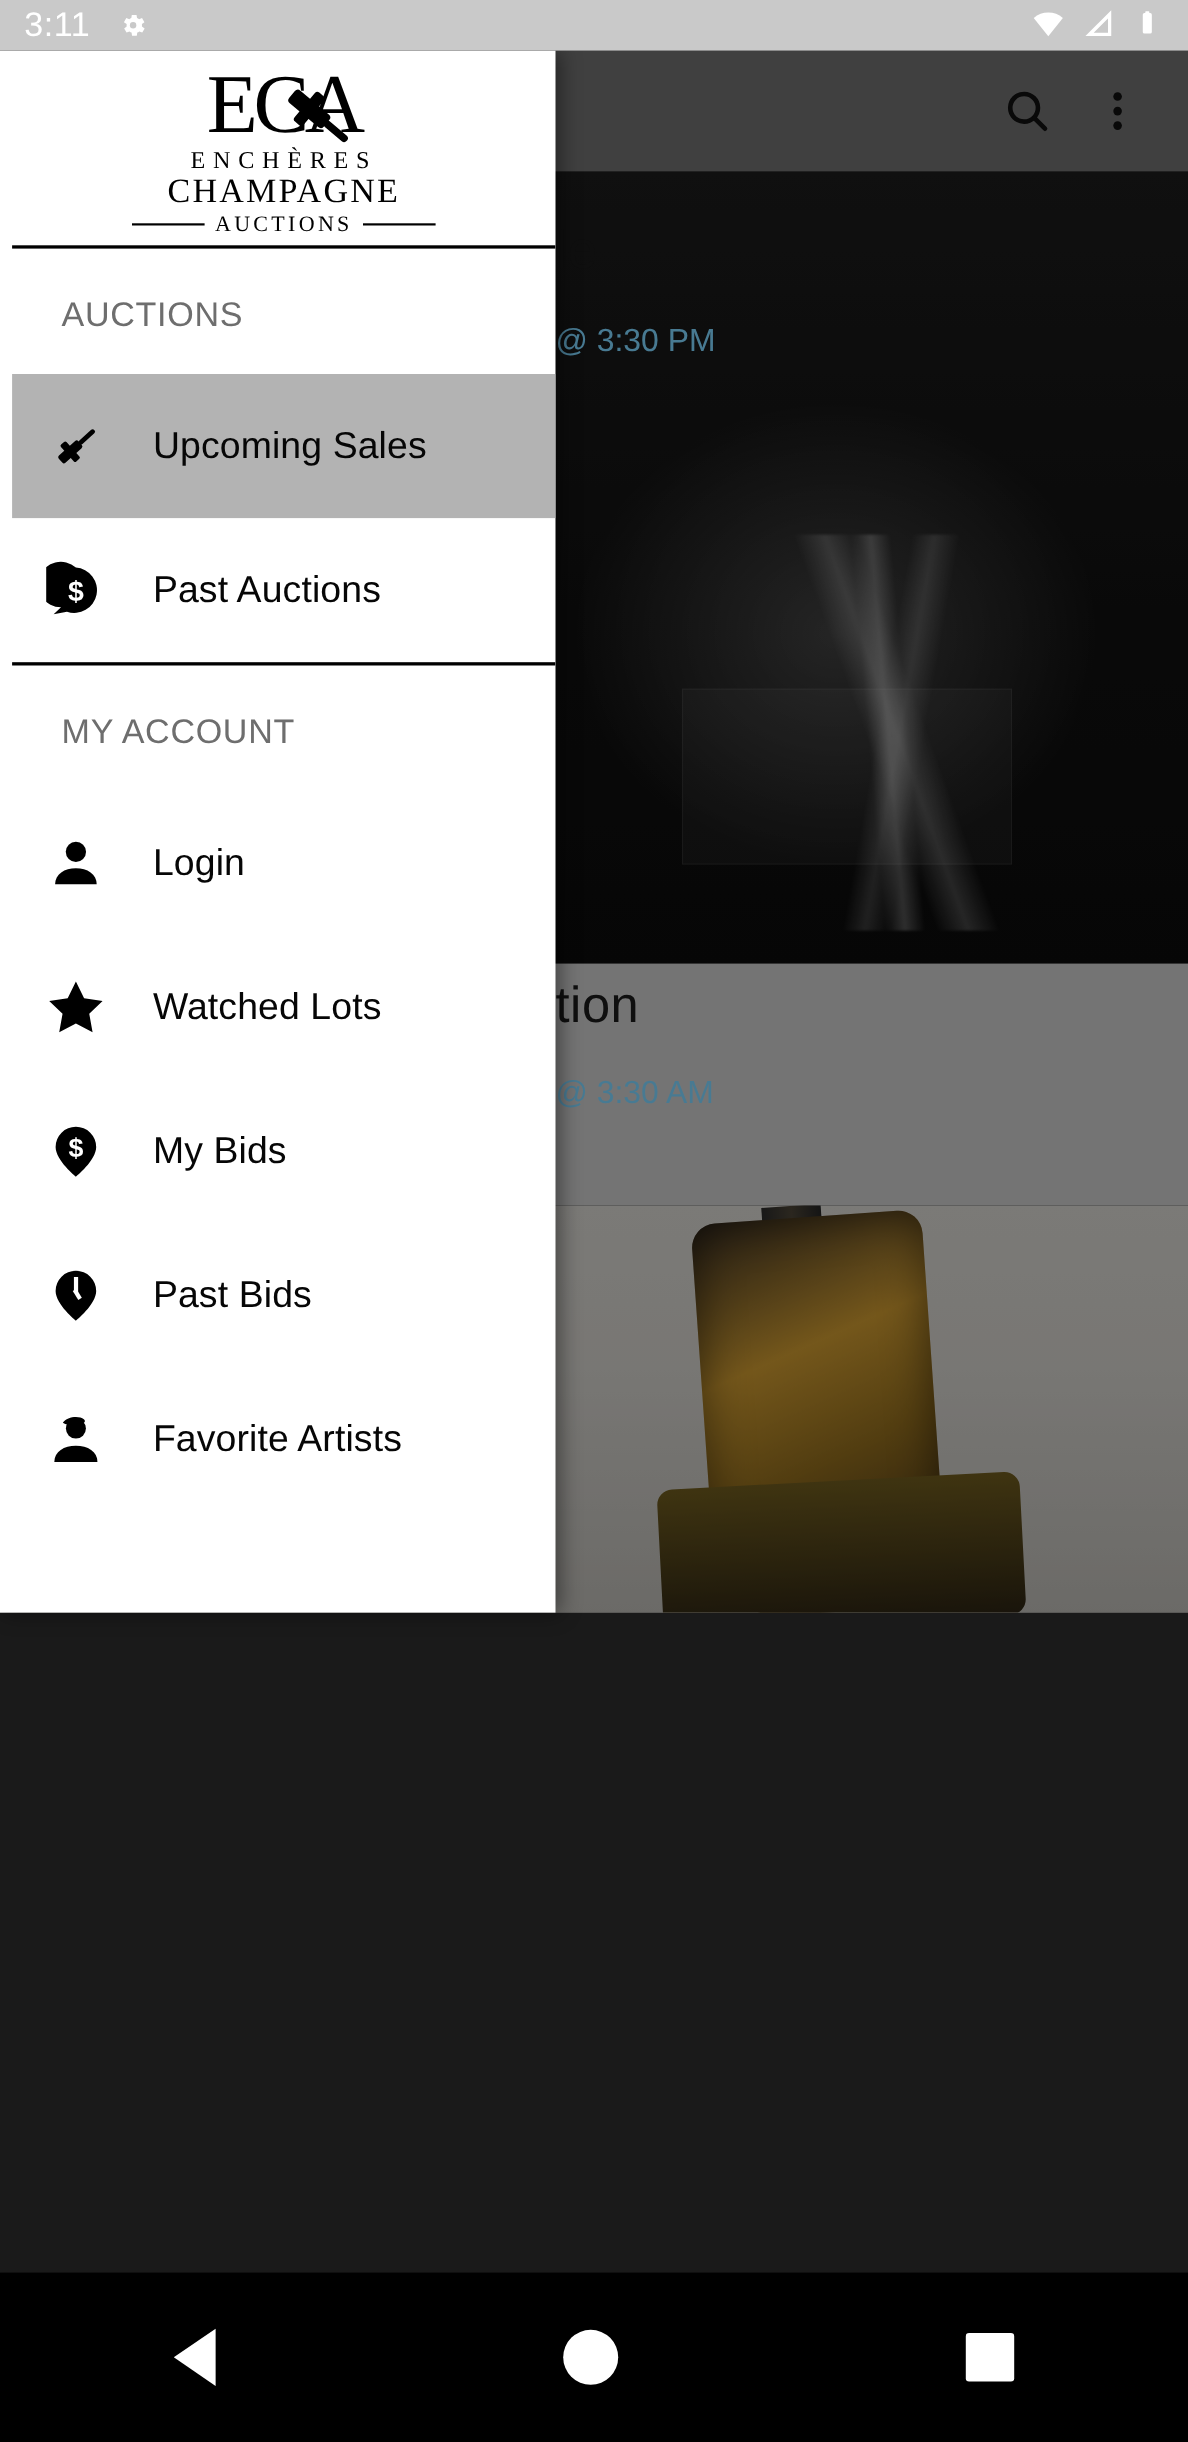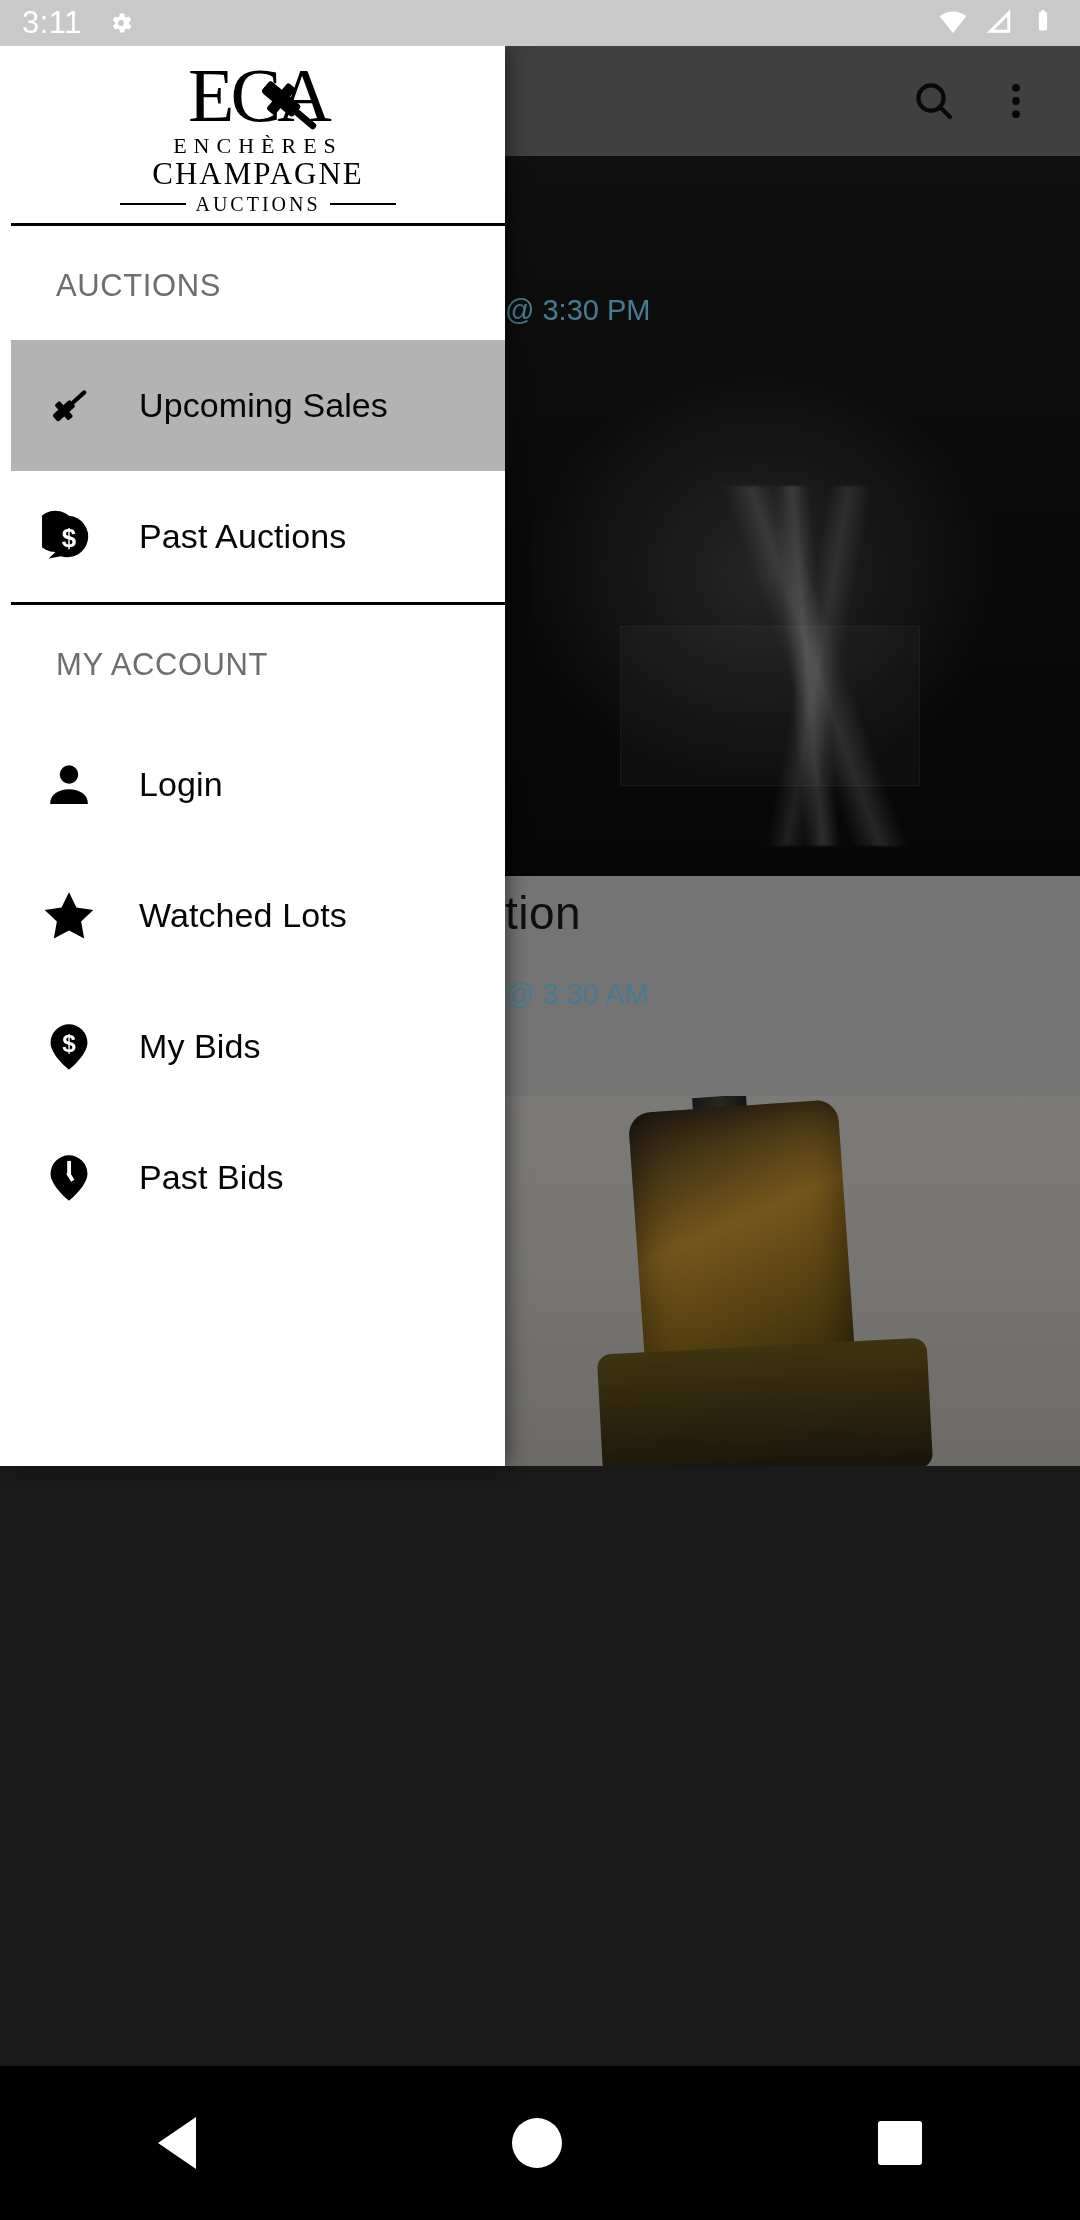--- a/index.html
+++ b/index.html
@@ -284,20 +284,30 @@
         <span class="menu-icon">
           <svg width="54" height="54" viewBox="0 0 24 24">
             <path d="M12 1.9a8.2 8.2 0 0 0 -8.2 8.2c0 5.4 8.2 12.0 8.2 12.0s8.2 -6.6 8.2 -12.0A8.2 8.2 0 0 0 12 1.9Z" fill="#000"></path>
             <rect x="11.2" y="4.4" width="1.7" height="6.4" fill="#fff"></rect>
             <rect x="11.2" y="9.5" width="1.7" height="4.2" fill="#fff" transform="rotate(-32 12 10.6)"></rect>
           </svg>
         </span>
         <span class="menu-label">Past Bids</span>
       </div>
 
+      <div class="menu-item">
+        <span class="menu-icon">
+          <svg width="56" height="56" viewBox="0 0 24 24">
+            <circle cx="12" cy="7.6" r="3.9" fill="#000"></circle>
+            <path d="M6.9 5.3c1.6-2.4 6.4-2.9 8.2-1.3 .9 .8 .2 1.6-1.2 1.9-2.2 .5-4.6 .9-7.0 -.6Z" fill="#000"></path>
+            <path d="M3.6 20.6c0-4.1 3.8-6.3 8.4-6.3s8.4 2.2 8.4 6.3Z" fill="#000"></path>
+          </svg>
+        </span>
+        <span class="menu-label">Favorite Artists</span>
+      </div>
     </div>
 
   </div>
 
   <div id="statusbar">
     <span class="clock">3:11</span>
     <span class="gear">
       <svg viewBox="0 0 24 24" width="26" height="26">
         <path fill="#ffffff" d="M19.4 13a7.8 7.8 0 0 0 0-2l2.1-1.6-2-3.5-2.5 1a7.6 7.6 0 0 0-1.7-1l-.4-2.6h-4l-.4 2.6a7.6 7.6 0 0 0-1.7 1l-2.5-1-2 3.5L6.6 11a7.8 7.8 0 0 0 0 2l-2.1 1.6 2 3.5 2.5-1a7.6 7.6 0 0 0 1.7 1l.4 2.6h4l.4-2.6a7.6 7.6 0 0 0 1.7-1l2.5 1 2-3.5Z"></path>
         <circle cx="12" cy="12" r="2.7" fill="#c9c9c9"></circle>

